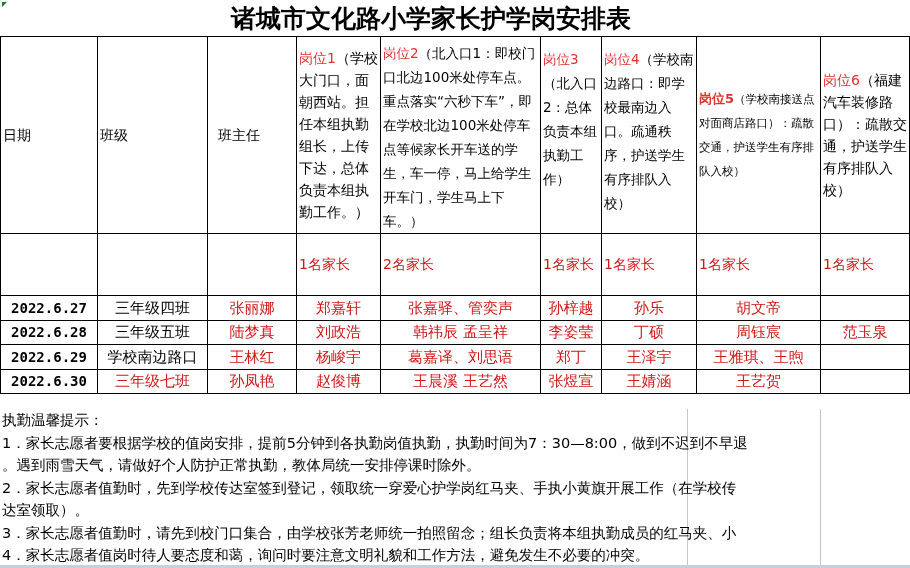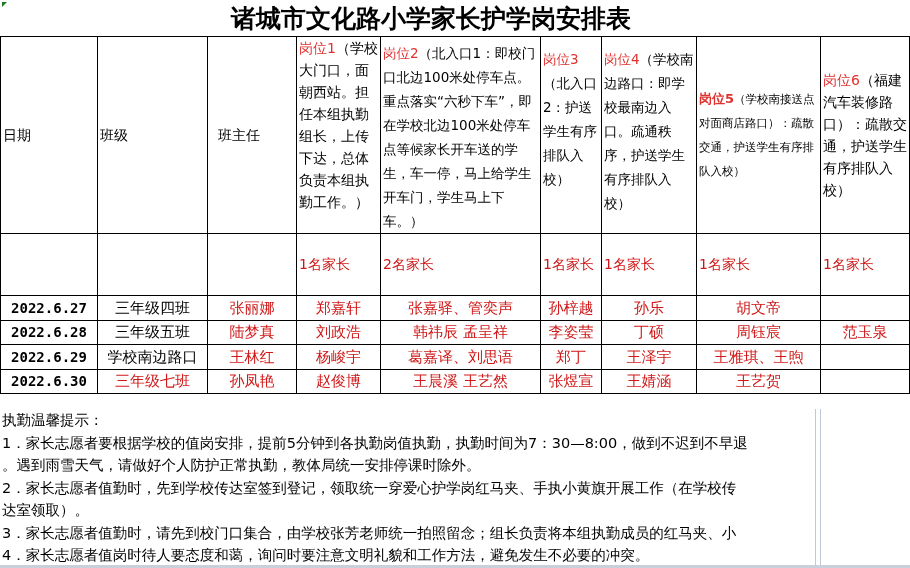--- a/index.html
+++ b/index.html
@@ -25,21 +25,21 @@
   .grid .sub-row td { height: 62px; font-size: 14px; color: #d01818; }
   .grid .data-row td { height: 24.5px; font-size: 15px; text-align: center; line-height: 22px; }
   .grid .data-row td.date { font-family: "DejaVu Sans Mono", "Liberation Mono", monospace; font-size: 14px; color: #000; font-weight: bold; }
   .red { color: #d01818; }
   .blk { color: #000; }
   .hl { color: #e0312f; }
   .small { font-size: 11.5px !important; line-height: 24px !important; }
   .pos-label-bold { font-weight: bold; }
 
   .notes {
-    position: absolute; left: 0; top: 409px; width: 816px; height: 159px;
+    position: absolute; left: 0; top: 409px; width: 688px; height: 159px;
     font-size: 14.5px; line-height: 22.5px; padding-left: 2px; color: #000;
     border-right: 1px solid #c8c8c8;
   }
   .notes p { white-space: nowrap; }
   .right-pane { position: absolute; left: 820px; top: 409px; width: 90px; height: 159px; background: #fff; border-left: 1px solid #c0c8d8; }
   .bottom-edge { position: absolute; left: 0; top: 565px; width: 910px; height: 3px; background: #c8d0dc; }
 </style>
 </head>
 <body>
 
@@ -57,23 +57,23 @@
         <col style="width:61px">
       <col style="width:95px">
         <col style="width:124px">
         <col style="width:89px">
     </colgroup>
     <tbody>
         <tr class="head-row">
       <td>日期</td>
       <td>班级</td>
       <td style="padding-left:10px">班主任</td>
-      <td style="vertical-align:top;"><span class="hl">岗位1</span><span>（学校大门口，面朝西站。担任本组执勤组长，上传下达，总体负责本组执勤工作。）</span></td>
+      <td style="vertical-align:top;padding-top:10px"><span class="hl">岗位1</span><span>（学校大门口，面朝西站。担任本组执勤组长，上传下达，总体负责本组执勤工作。）</span></td>
       <td style="vertical-align:top;padding-top:4px;font-size:13.5px;line-height:24px"><span class="hl">岗位2</span><span>（北入口1：即校门口北边100米处停车点。重点落实“六秒下车”，即在学校北边100米处停车点等候家长开车送的学生，车一停，马上给学生开车门，学生马上下车。）</span></td>
-      <td style="vertical-align:top;padding-top:10px;line-height:24px;font-size:13.5px"><span class="hl">岗位3</span><span>（北入口2：护送学生有序排队入校）</span></td>
+      <td style="vertical-align:top;padding-top:10px;line-height:24px;font-size:13.5px"><span class="hl">岗位3</span><span>（北入口2：总体负责本组执勤工作）</span></td>
       <td style="vertical-align:top;padding-top:10px;line-height:24px;font-size:13.5px"><span class="hl">岗位4</span><span>（学校南边路口：即学校最南边入口。疏通秩序，护送学生有序排队入校）</span></td>
       <td class="small"><span class="hl pos-label-bold" style="font-size:13px">岗位5</span><span>（学校南接送点对面商店路口）：疏散交通，护送学生有序排队入校）</span></td>
       <td><span class="hl">岗位6</span><span>（福建汽车装修路口）：疏散交通，护送学生有序排队入校）</span></td>
     </tr>
     <tr class="sub-row">
       <td></td>
       <td></td>
       <td></td>
       <td>1名家长</td>
       <td>2名家长</td>

